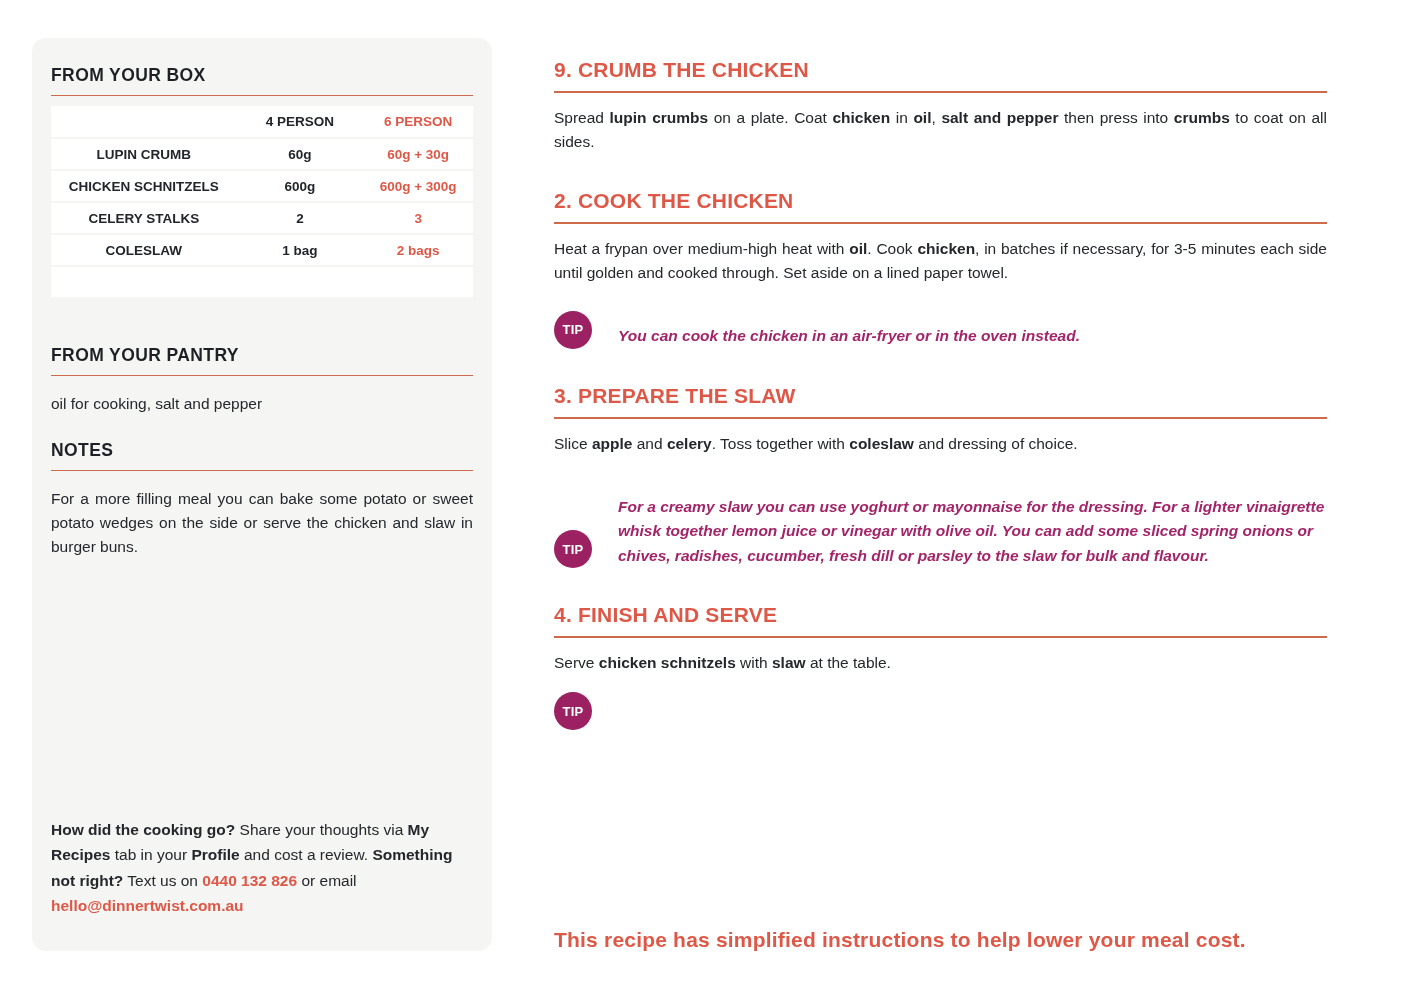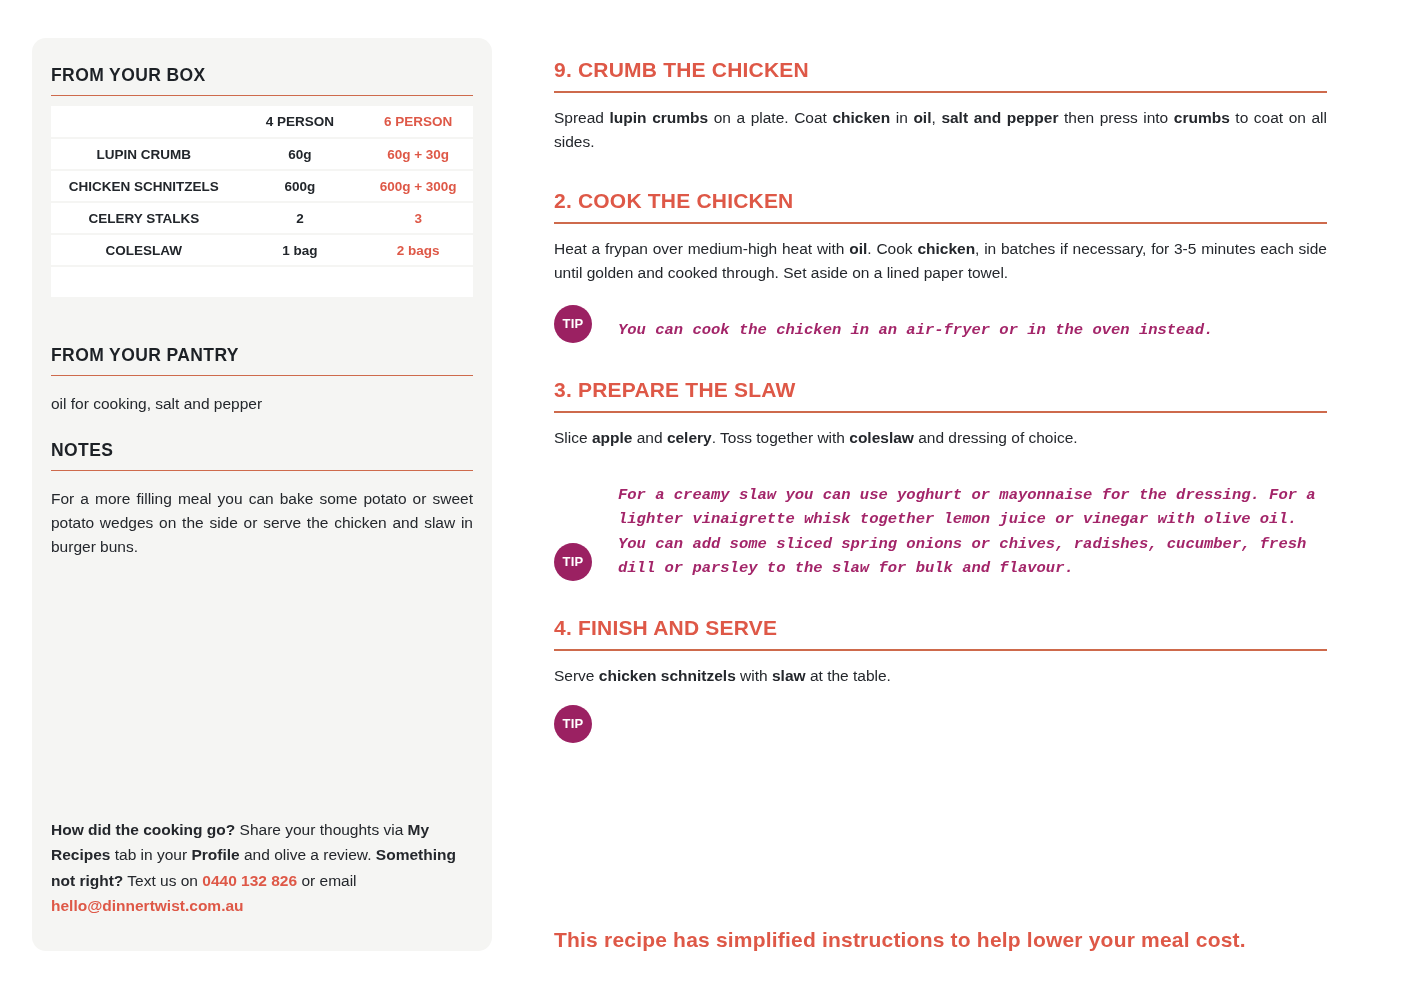--- a/index.html
+++ b/index.html
@@ -47,21 +47,21 @@
 
   .tip { display:flex; gap:26px; margin-top:17px; align-items:flex-end; }
   .tip-badge {
     flex:0 0 38px; width:38px; height:38px; border-radius:50%;
     background:var(--tip, #9b2162); color:#ffffff;
     font-weight:bold; font-size:13px; letter-spacing:.3px;
     display:flex; align-items:center; justify-content:center;
   }
   .tip-text {
     font-size:15.5px; line-height:24.5px; font-weight:bold; font-style:italic;
-    color:var(--tip-text, #a32569); margin-top:16px;font-family:Liberation Mono, monospace;
+    color:var(--tip-text, #a32569); margin-top:22px;
   }
 
   .bottom-note {
     position:absolute; left:554px; top:928px; width:800px;
     font-size:21px; font-weight:bold; letter-spacing:.2px;
     color:var(--accent, #de5847);
   }
 </style>
 </head>
 <body>
@@ -111,21 +111,21 @@
     </div>
 
     <h2 class="panel-h h-gap">FROM YOUR PANTRY</h2>
     <div class="rule thin"></div>
     <p class="body-text">oil for cooking, salt and pepper</p>
 
     <h2 class="panel-h h-gap2">NOTES</h2>
     <div class="rule thin"></div>
     <p class="body-text justify">For a more filling meal you can bake some potato or sweet potato wedges on the side or serve the chicken and slaw in burger buns.</p>
 
-    <p class="panel-footer" id="panel-footer"><b>How did the cooking go?</b><span> Share your thoughts via </span><b>My Recipes</b><span> tab in your </span><b>Profile</b><span> and olive a review. </span><b>Something not right?</b><span> Text us on </span><b class="accent">0440 132 826</b><span> or email </span><b class="accent">hello@dinnertwist.com.au</b></p>
+    <p class="panel-footer" id="panel-footer"><b>How did the cooking go?</b><span> Share your thoughts via </span><b>My Recipes</b><span> tab in your </span><b>Profile</b><span> and cost a review. </span><b>Something not right?</b><span> Text us on </span><b class="accent">0440 132 826</b><span> or email </span><b class="accent">hello@dinnertwist.com.au</b></p>
   </aside>
 
   <main class="steps" id="steps">
   <section class="step">
     <h2 class="step-h">9. CRUMB THE CHICKEN</h2>
     <div class="rule"></div>
     <p class="body-text justify"><span>Spread </span><b>lupin crumbs</b><span> on a plate. Coat </span><b>chicken</b><span> in </span><b>oil</b><span>, </span><b>salt and pepper</b><span> then press into </span><b>crumbs</b><span> to coat on all sides.</span></p>
 
   </section>
 

